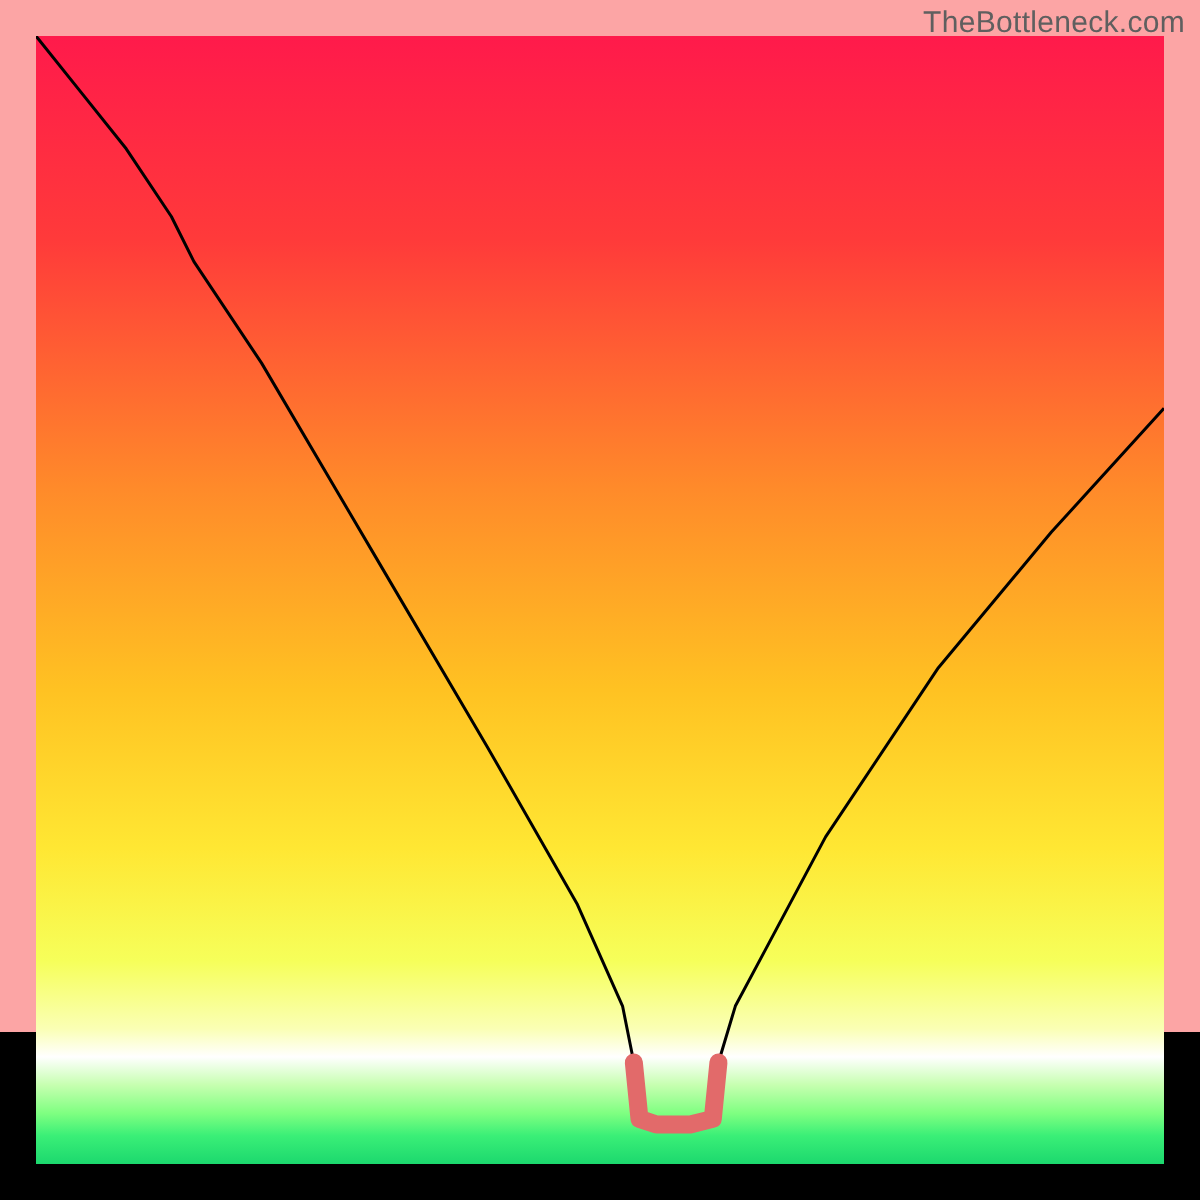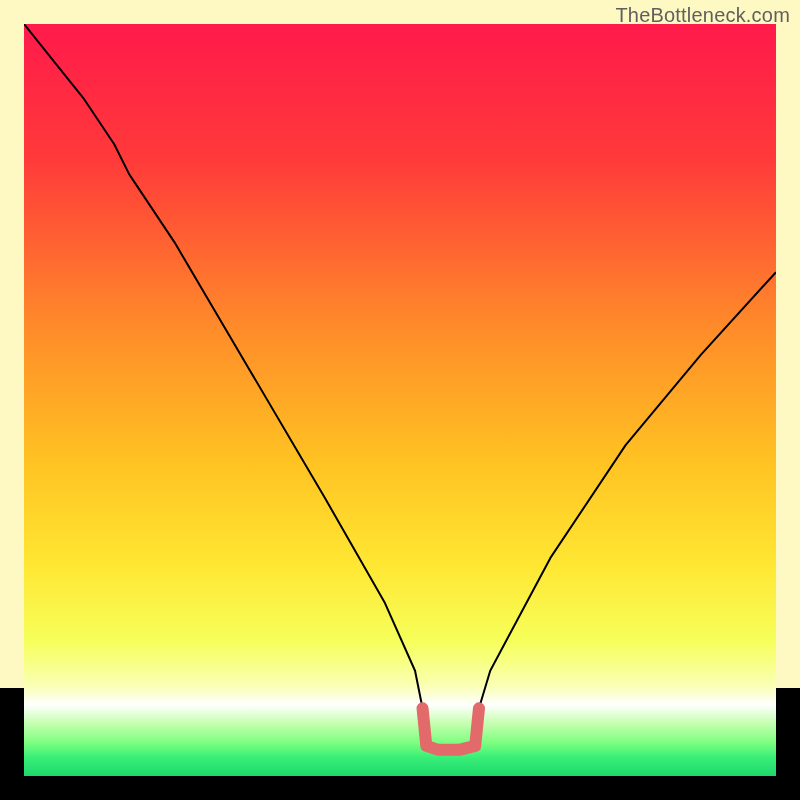--- a/index.html
+++ b/index.html
@@ -8,21 +8,21 @@
     width: 800px;
     height: 800px;
     background: #000;
     font-family: Arial, Helvetica, sans-serif;
     overflow: hidden;
   }
   .frame {
     position: relative;
     width: 800px;
     height: 688px;
-    background: #fef9c3;
+    background: #fca5a5;
   }
   .watermark {
     position: absolute;
     top: 4px;
     right: 10px;
     color: #5f5f5f;
     font-size: 20px;
     font-weight: 400;
     letter-spacing: 0.2px;
     z-index: 10;

